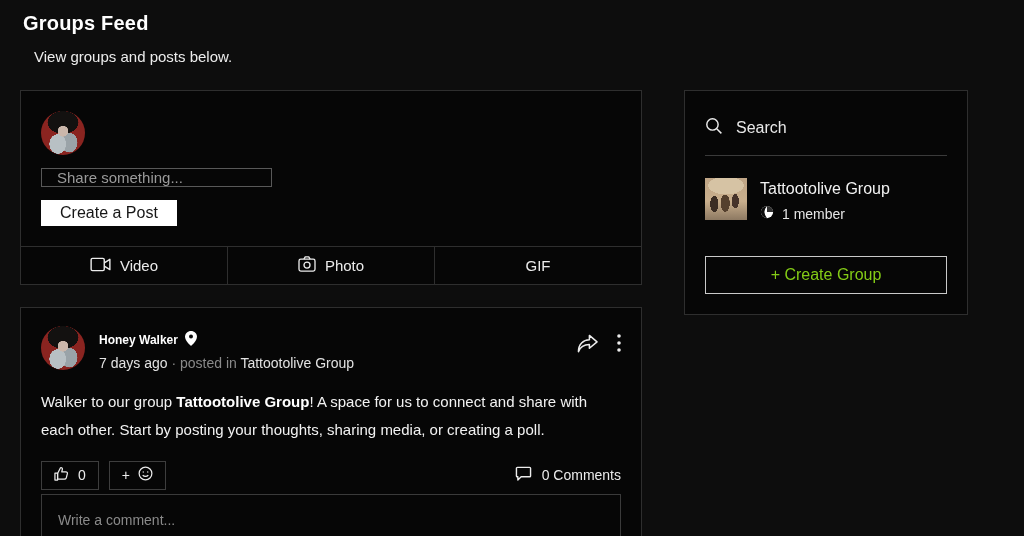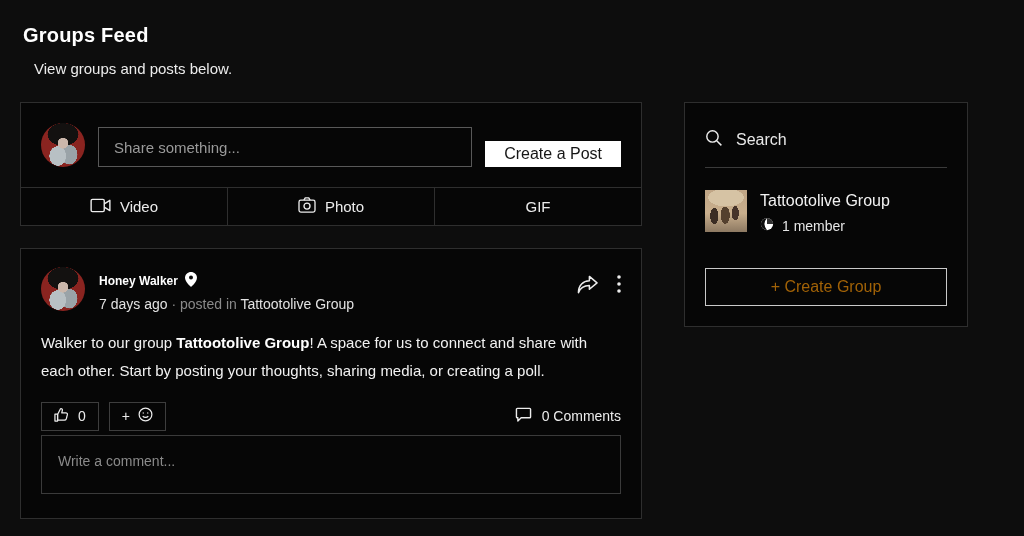--- a/index.html
+++ b/index.html
@@ -2,32 +2,32 @@
 <html><head>
 <meta charset="utf-8">
 <style>
   * { margin: 0; padding: 0; box-sizing: border-box; }
   html, body { background: #0d0d0d; }
   body {
     width: 1024px; height: 536px; overflow: hidden;
     font-family: "Liberation Sans", sans-serif;
     color: #f0f0f0;
   }
-  .page { width: 1024px; height: 536px; padding-top: 24px; }
+  .page { width: 1024px; height: 536px; padding-top: 12px; }
   .page-title {
     margin-left: 23px; font-size: 20px; font-weight: 700; color: #ffffff;
     letter-spacing: .2px;
   }
   .page-subtitle { margin-left: 34px; margin-top: 13px; font-size: 15px; color: #ececec; }
   .content { display: flex; margin: 25px 0 0 20px; gap: 42px; align-items: flex-start; }
   .main-col { width: 622px; }
   .card { background: #060606; border: 1px solid #2e2e2e; }
 
   
-  .composer-top { display: flex; align-items: flex-end; gap: 13px; padding: 20px; }
+  .composer-top { display: flex; align-items: flex-start; gap: 13px; padding: 20px; flex-direction: column; }
   .avatar {
     width: 44px; height: 44px; border-radius: 50%; flex: 0 0 44px; cursor: pointer;
     background:
       radial-gradient(circle at 50% 46%, #cbb7ab 0 16%, rgba(0,0,0,0) 17%),
       radial-gradient(ellipse 34% 40% at 38% 75%, #b8c0c4 0 55%, rgba(0,0,0,0) 56%),
       radial-gradient(ellipse 34% 40% at 64% 72%, #9aa3a8 0 55%, rgba(0,0,0,0) 56%),
       radial-gradient(ellipse 58% 42% at 50% 26%, #131110 0 60%, rgba(0,0,0,0) 61%),
       radial-gradient(ellipse 95% 85% at 50% 55%, #8a2420 0 70%, #5e1714 100%);
     background-color: #5e1714;
   }
@@ -95,21 +95,21 @@
       radial-gradient(ellipse 18% 34% at 48% 60%, #54402e 0 60%, rgba(0,0,0,0) 61%),
       radial-gradient(ellipse 14% 28% at 72% 55%, #46332a 0 60%, rgba(0,0,0,0) 61%),
       radial-gradient(ellipse 60% 30% at 50% 18%, #d6c3a4 0 70%, rgba(0,0,0,0) 71%),
       linear-gradient(180deg, #bfa586 0%, #c9af8d 55%, #8d7962 100%);
   }
   .group-text { padding-top: 2px; }
   .group-name { font-size: 16px; color: #f2f2f2; }
   .group-members { margin-top: 7px; display: flex; align-items: flex-end; gap: 8px; font-size: 14px; color: #e6e6e6; }
   .create-group-btn {
     margin-top: 34px; width: 100%; height: 38px; background: transparent;
-    border: 1px solid #c9c9c9; color: #a16207; font-size: 16px; font-family: inherit; cursor: pointer;
+    border: 1px solid #c9c9c9; color: #84cc16; font-size: 16px; font-family: inherit; cursor: pointer;
   }
 </style>
 </head>
 <body>
 
 <div class="page">
   <h1 class="page-title">Groups Feed</h1>
   <p class="page-subtitle">View groups and posts below.</p>
 
   <div class="content">

